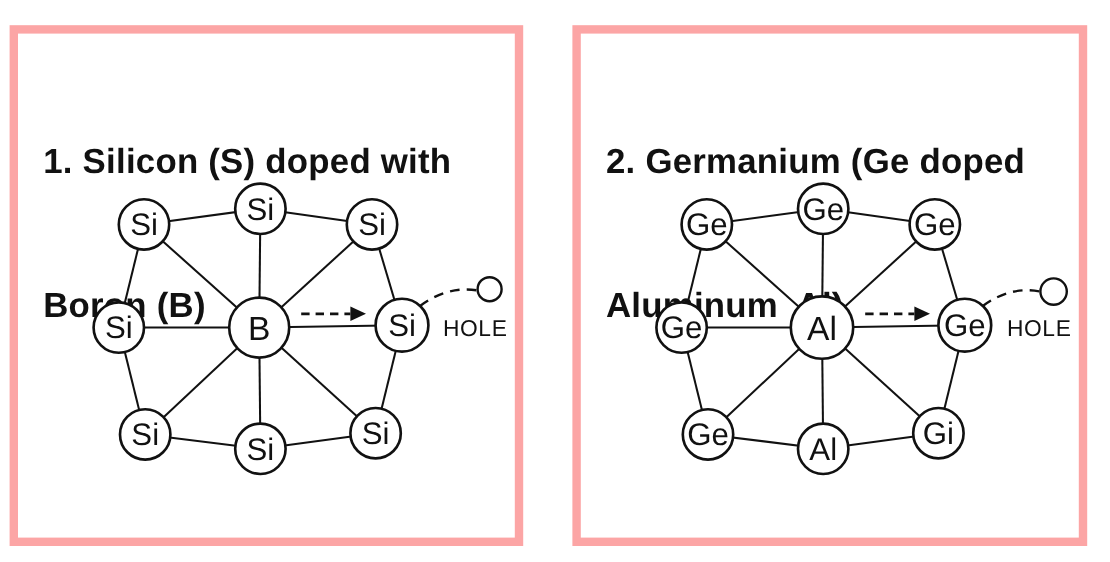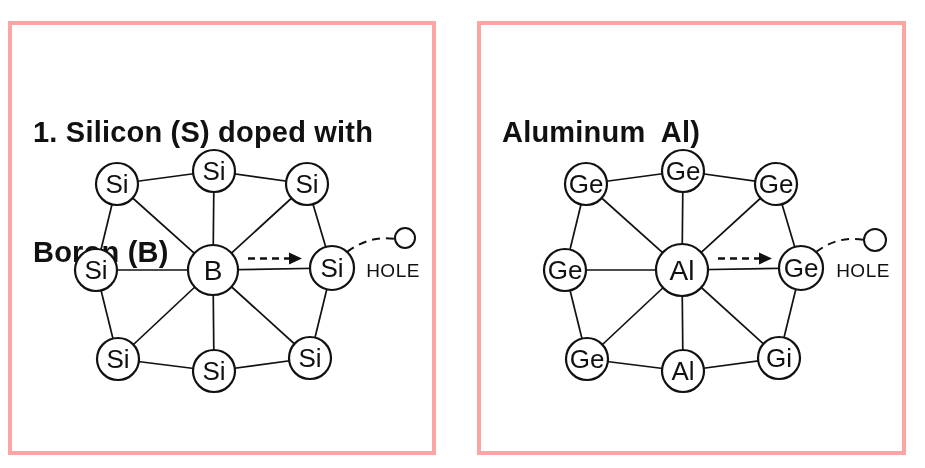--- a/index.html
+++ b/index.html
@@ -8,21 +8,21 @@
     width: 925px;
     height: 468px;
     background: #ffffff;
     font-family: "Liberation Sans", sans-serif;
     overflow: hidden;
   }
   .panel {
     position: absolute;
     top: 21px;
     height: 434px;
-    border: 4px solid #fca5a5;
+    border: 7px solid #fca5a5;
     box-sizing: border-box;
     background: #ffffff;
   }
   .panel-left  { left: 8px;   width: 428px; }
   .panel-right { left: 477px; width: 429px; }
   .panel-title {
     position: absolute;
     left: 21px;
     top: 7px;
     font-size: 29px;
@@ -129,20 +129,21 @@
         <text class="atom-label" x="106" y="343">Si</text>
         <text class="atom-label" x="202" y="355">Si</text>
         <text class="atom-label" x="298" y="342">Si</text>
       </g>
       <text class="hole-label" x="381" y="252">HOLE</text>
     </svg>
   </div>
 
   <div class="panel panel-right">
     <div class="panel-title">
+      <span>2. Germanium (Ge doped</span>
       <span>Aluminum  Al)</span>
     </div>
     <svg class="lattice" viewBox="0 0 418 424">
       <g>
 
         <line class="bond" x1="105" y1="159" x2="202" y2="146"></line>
         <line class="bond" x1="202" y1="146" x2="295" y2="159"></line>
         <line class="bond" x1="295" y1="159" x2="320" y2="243"></line>
         <line class="bond" x1="320" y1="243" x2="298" y2="333"></line>
         <line class="bond" x1="298" y1="333" x2="202" y2="346"></line>

